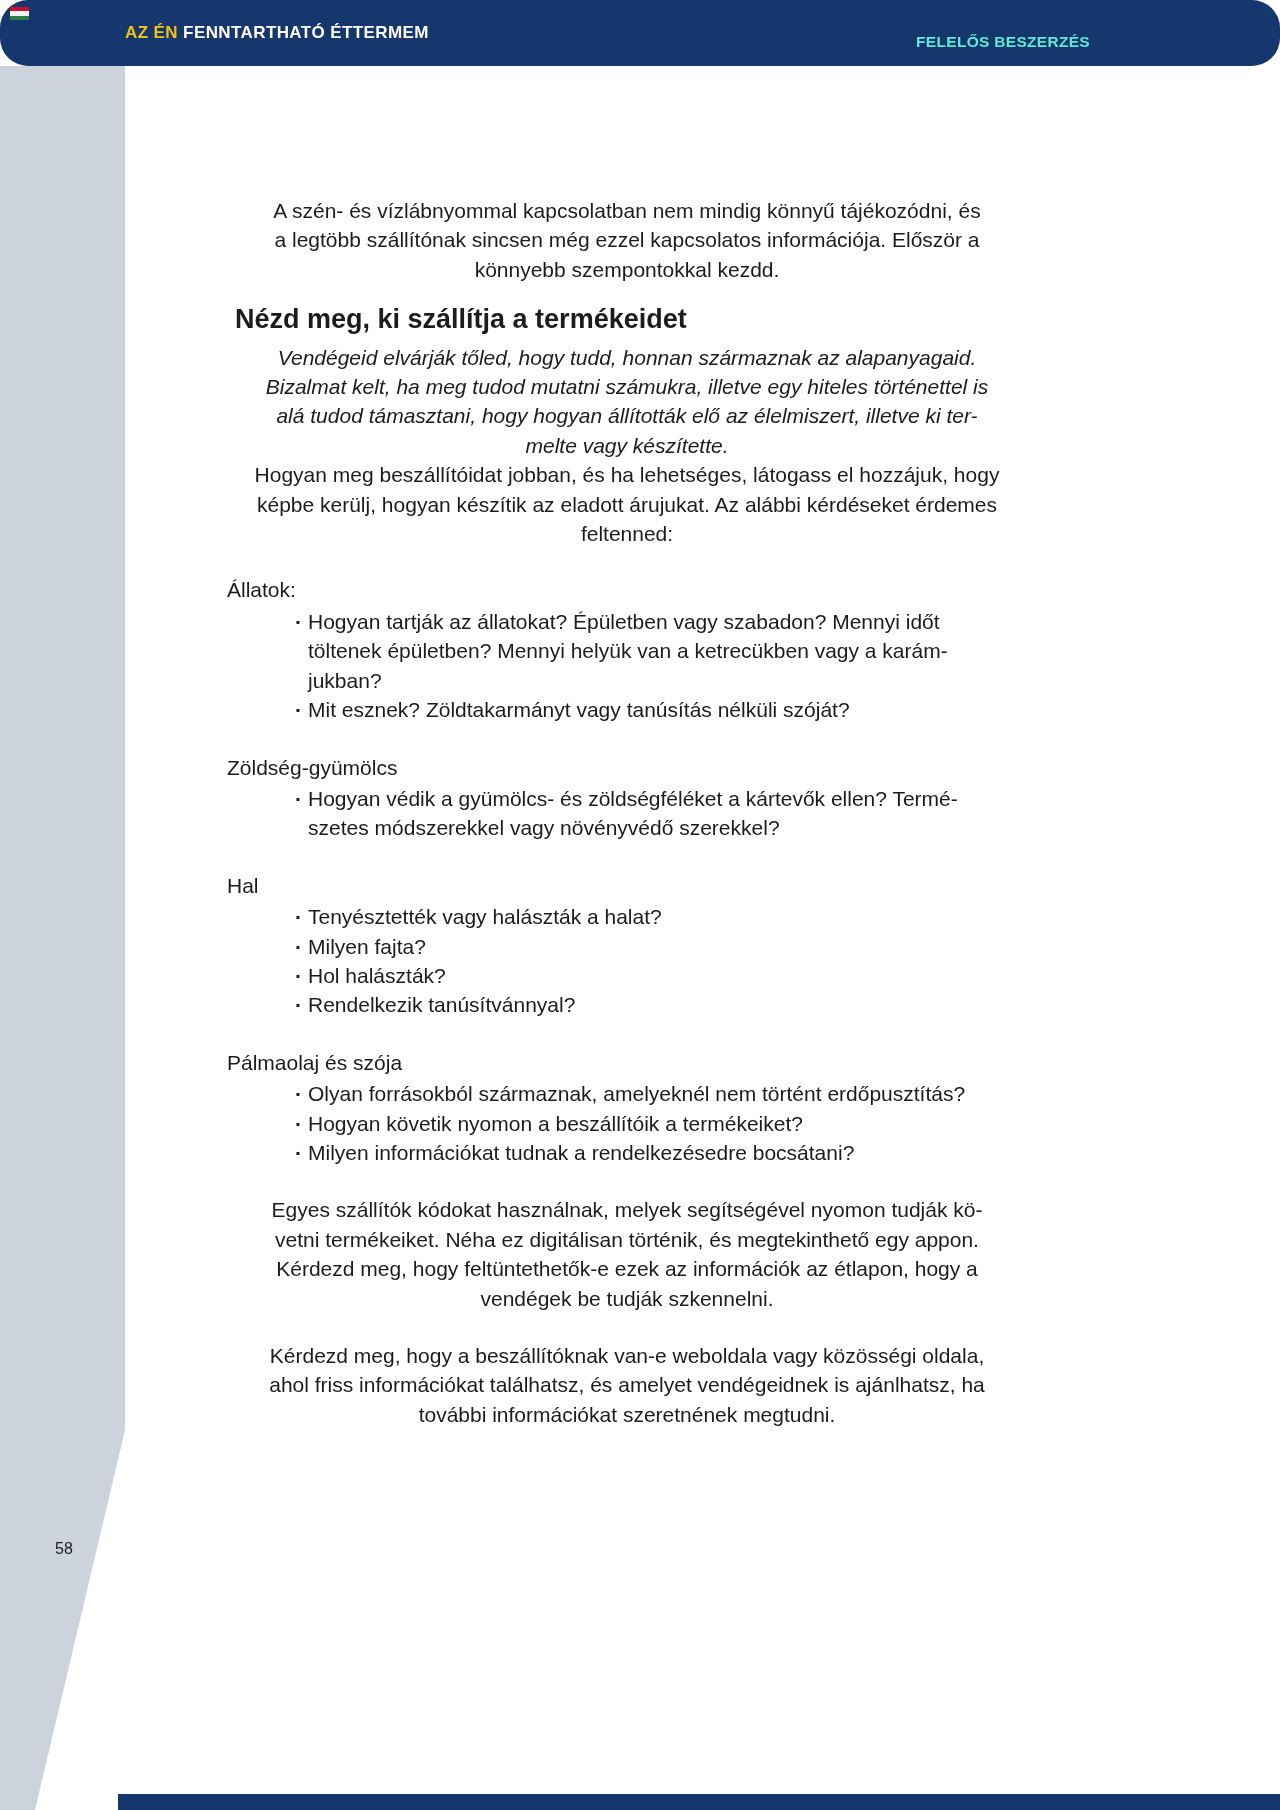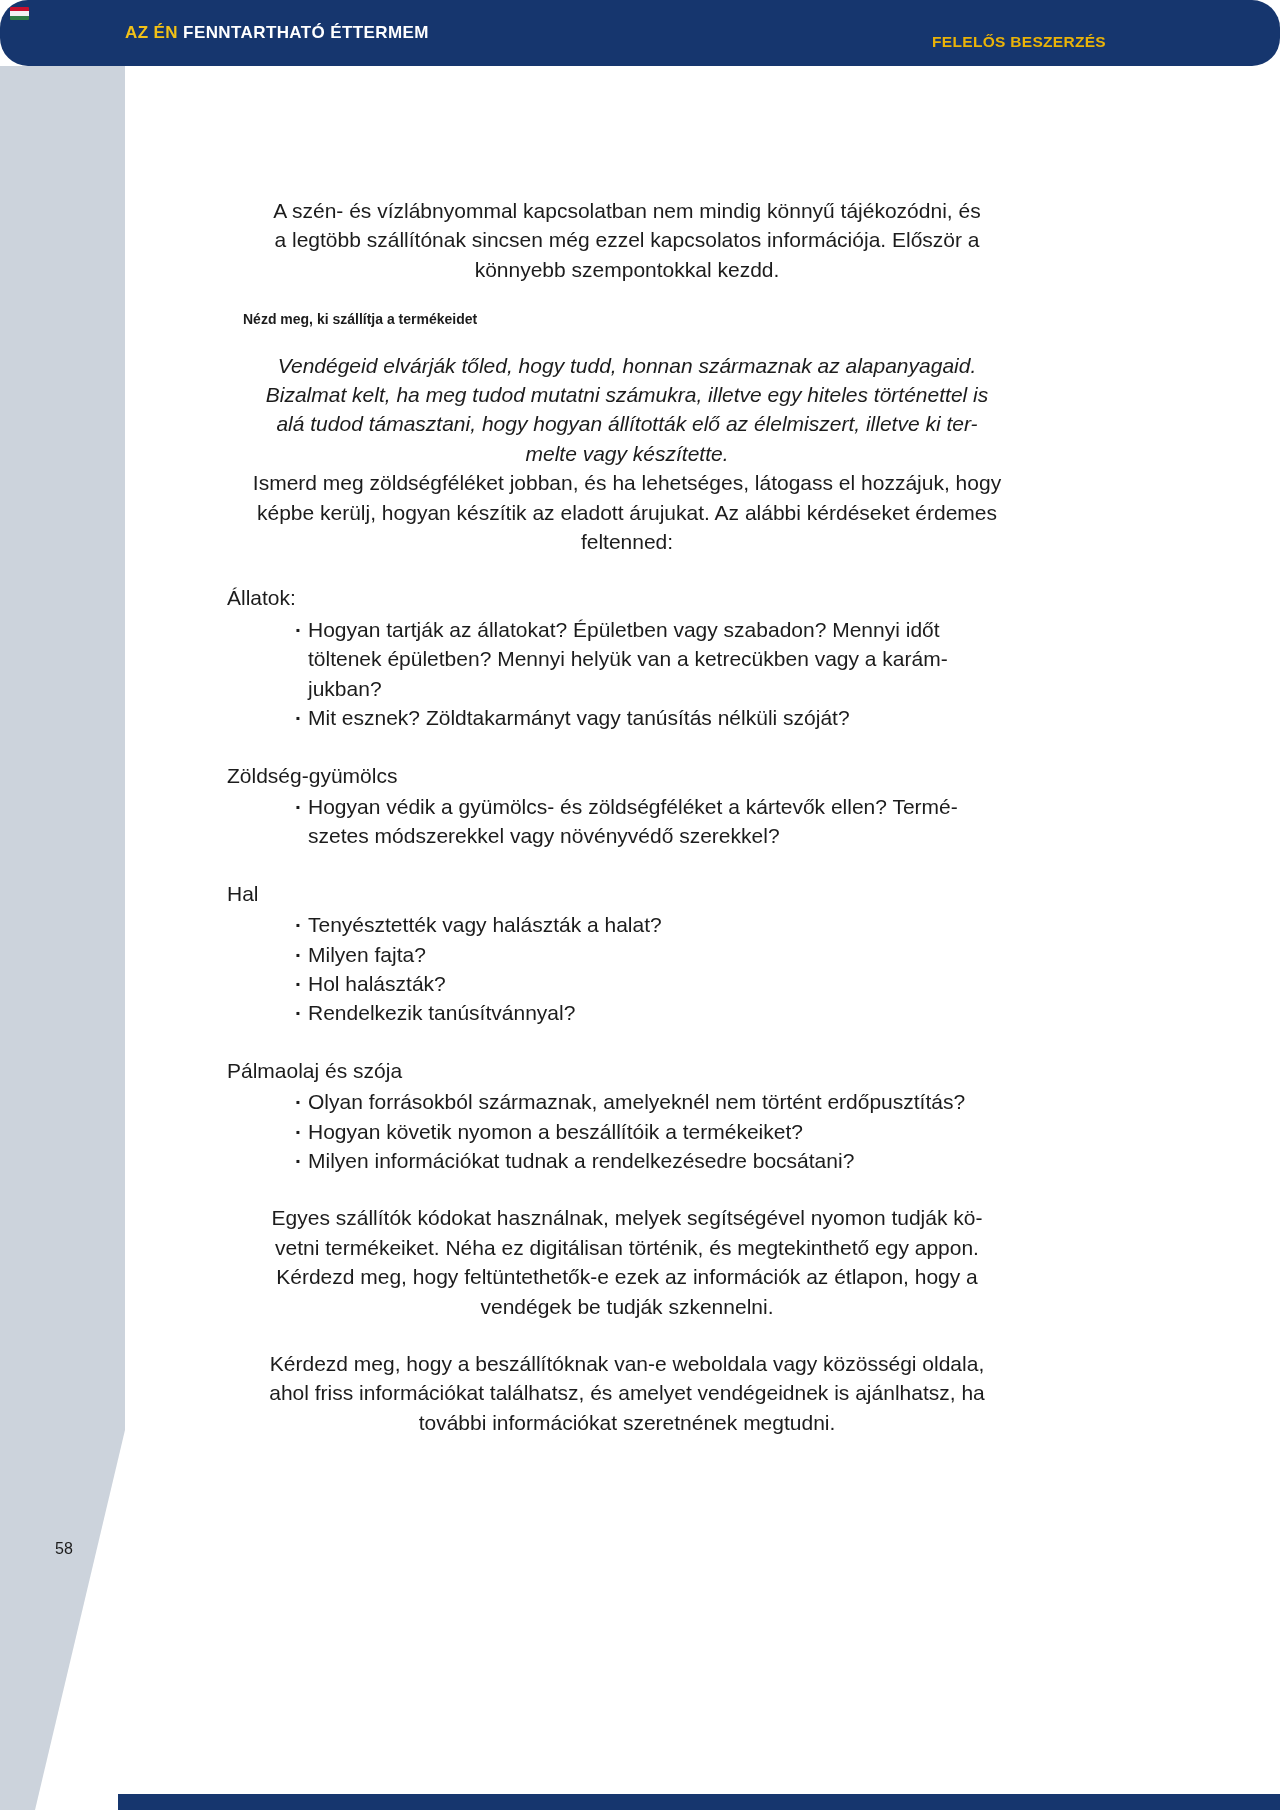--- a/index.html
+++ b/index.html
@@ -29,24 +29,24 @@
   .flag-icon i:nth-child(2) { background: #f2f2f2; }
   .flag-icon i:nth-child(3) { background: #2e7d44; }
   .brand {
     position: absolute; left: 125px; top: 0; height: 66px;
     display: flex; align-items: center;
     font-size: 17px; font-weight: bold; letter-spacing: 0.4px;
     color: #ffffff; white-space: pre;
   }
   .brand .hl { color: #f2c117; }
   .header-section {
-    position: absolute; right: 174px; top: 0; height: 84px;
+    position: absolute; right: 190px; top: 0; height: 84px;
     display: flex; align-items: center;
     font-size: 15.5px; font-weight: bold; letter-spacing: 0.3px;
-    color: #eab308;
+    color: #5eead4;
   }
 
   
   .left-col {
     position: absolute; left: 0; top: 66px;
     width: 125px; height: 1744px;
     background: #ccd3dc;
     clip-path: polygon(0 0, 100% 0, 100% 1364px, 35px 100%, 0 100%);
   }
 
@@ -64,22 +64,22 @@
   
   .content {
     position: absolute; left: 227px; top: 196px; width: 800px;
     font-size: 21px; line-height: 29.4px;
   }
   .para { margin: 0 0 28px 0; white-space: pre-line; text-align: center; }
   .para.intro { margin-bottom: 21px; }
   .para.tight { margin-bottom: 0; font-style: italic; }
   .para.gap27 { margin-bottom: 27px; }
   .heading {
-    font-size: 14px; line-height: 29.4px; font-weight: bold;
-    margin: 16px;
+    font-size: 27px; line-height: 29.4px; font-weight: bold;
+    margin: 8px;
   }
   .group { margin: 0 0 28px 0; }
   .group-label { margin: 0 0 2px 0; white-space: pre-line; }
   .bullet {
     position: relative;
     padding-left: 81px;
     white-space: pre-line;
   }
   .bullet::before {
     content: "\00B7";
@@ -106,21 +106,21 @@
   <p class="para intro">A szén- és vízlábnyommal kapcsolatban nem mindig könnyű tájékozódni, és
 a legtöbb szállítónak sincsen még ezzel kapcsolatos információja. Először a
 könnyebb szempontokkal kezdd.</p>
 
   <h3 class="heading">Nézd meg, ki szállítja a termékeidet</h3>
 
   <p class="para tight">Vendégeid elvárják tőled, hogy tudd, honnan származnak az alapanyagaid.
 Bizalmat kelt, ha meg tudod mutatni számukra, illetve egy hiteles történettel is
 alá tudod támasztani, hogy hogyan állították elő az élelmiszert, illetve ki ter-
 melte vagy készítette.</p>
-  <p class="para gap27">Ismerd meg zöldségféléket jobban, és ha lehetséges, látogass el hozzájuk, hogy
+  <p class="para gap27">Hogyan meg beszállítóidat jobban, és ha lehetséges, látogass el hozzájuk, hogy
 képbe kerülj, hogyan készítik az eladott árujukat. Az alábbi kérdéseket érdemes
 feltenned:</p>
 
   <section class="group">
     <div class="group-label">Állatok:</div>
     <div class="bullet">Hogyan tartják az állatokat? Épületben vagy szabadon? Mennyi időt
 töltenek épületben? Mennyi helyük van a ketrecükben vagy a karám-
 jukban?</div>
     <div class="bullet">Mit esznek? Zöldtakarmányt vagy tanúsítás nélküli szóját?</div>
   </section>

